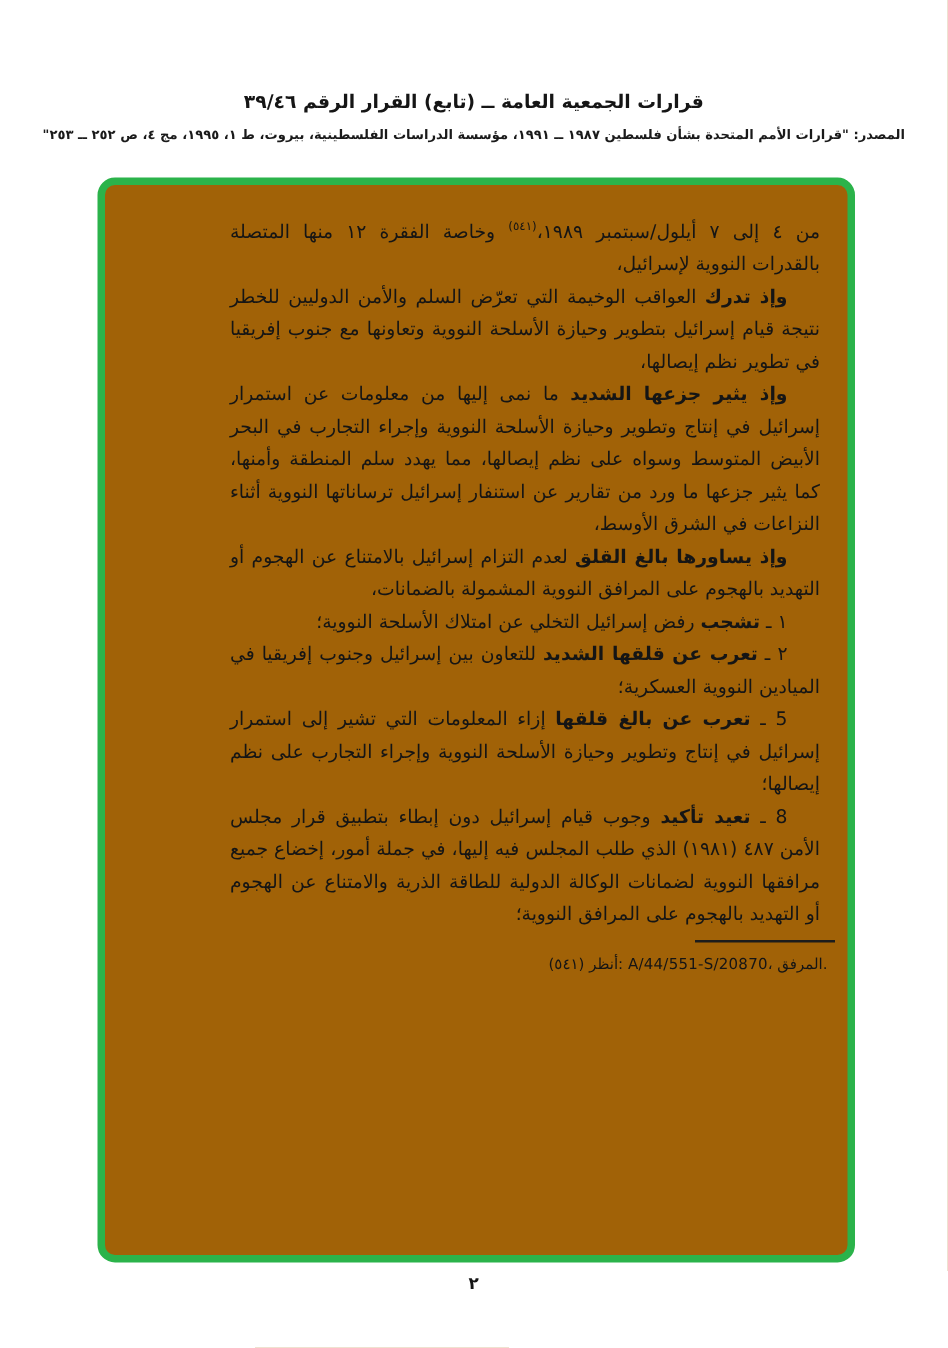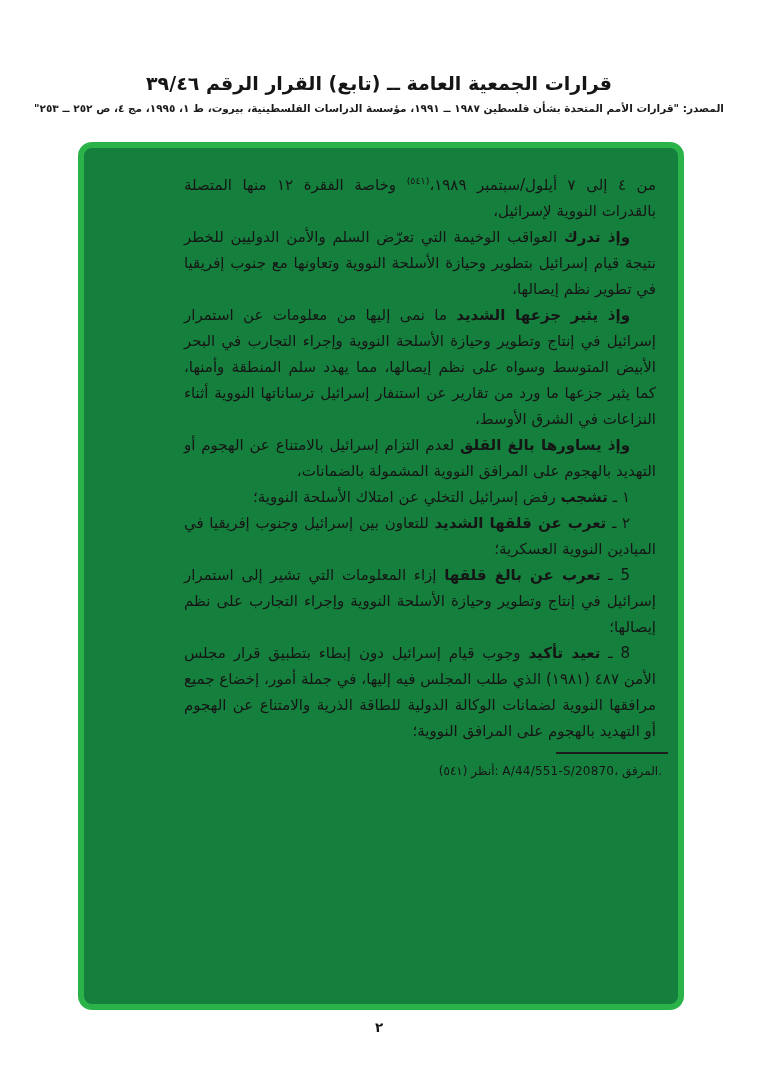--- a/index.html
+++ b/index.html
@@ -17,21 +17,21 @@
     overflow: hidden;
   }
   .doc-title {
     position: absolute;
     top: 72px;
     left: 0;
     width: 758px;
     text-align: center;
     direction: rtl;
     font-weight: bold;
-    font-size: 19px;
+    font-size: 15px;
     letter-spacing: 0.2px;
   }
   .source-line {
     position: absolute;
     top: 102px;
     left: 0;
     width: 758px;
     text-align: center;
     direction: rtl;
     font-weight: bold;
@@ -40,21 +40,21 @@
   }
   .frame {
     position: absolute;
     left: 78px;
     top: 142px;
     width: 606px;
     height: 868px;
     border: 6px solid #2bb34a;
     border-radius: 14px;
     box-sizing: border-box;
-    background: #15803d;
+    background: #a16207;
     text-decoration: underline;
   }
   .textcol {
     position: absolute;
     top: 24px;
     right: 22px;
     left: 100px;
     direction: rtl;
     font-size: 15px;
     line-height: 26px;

